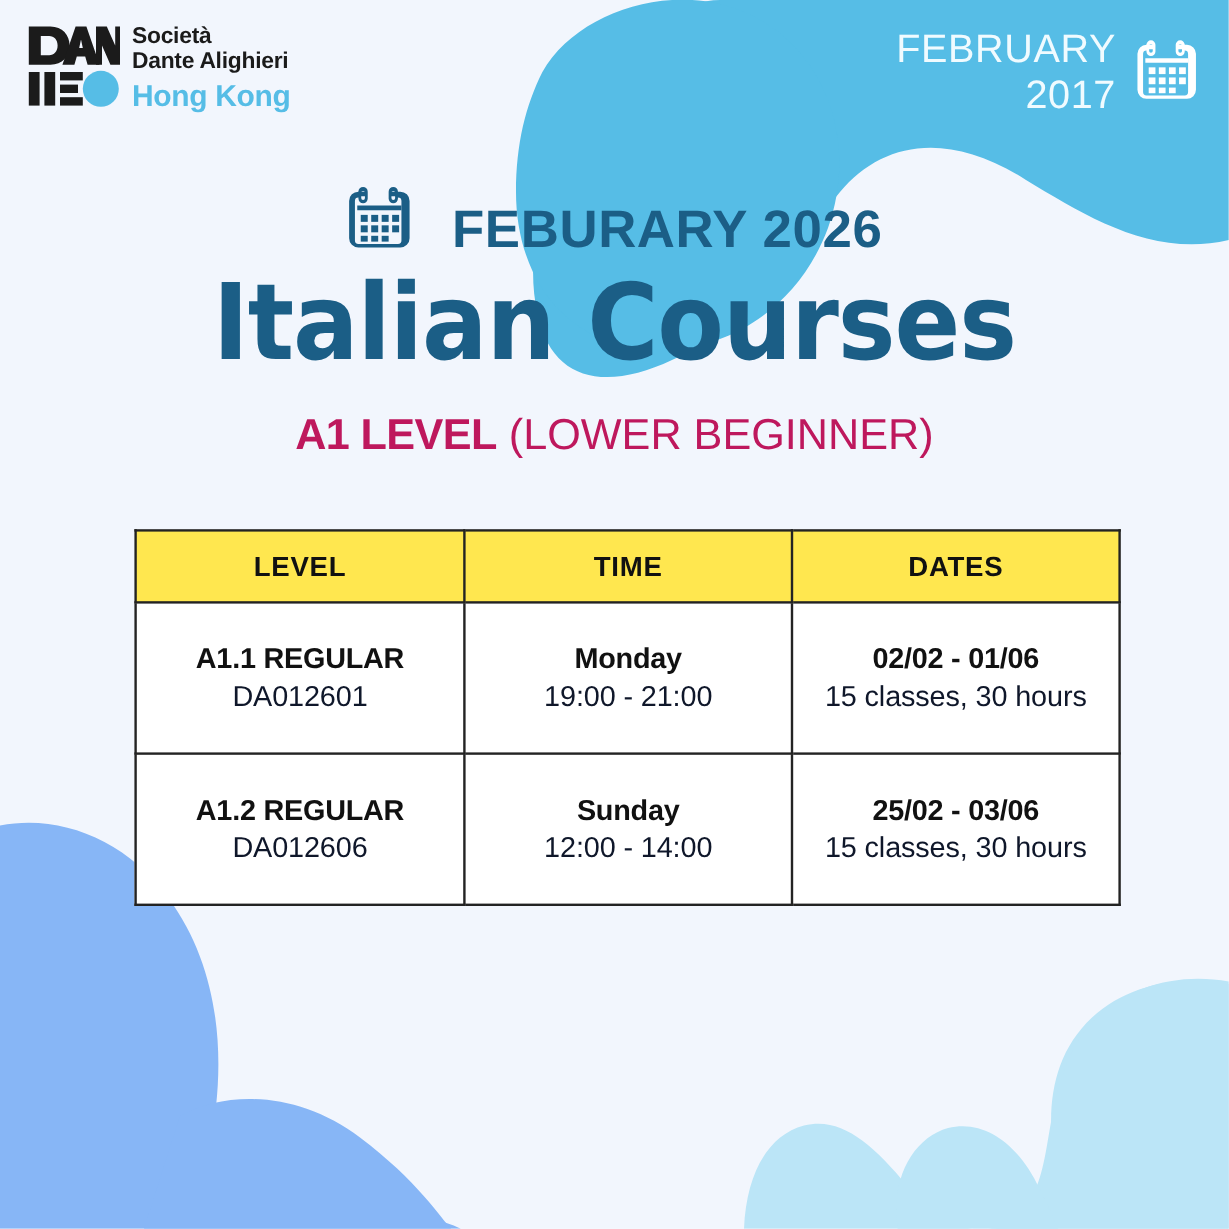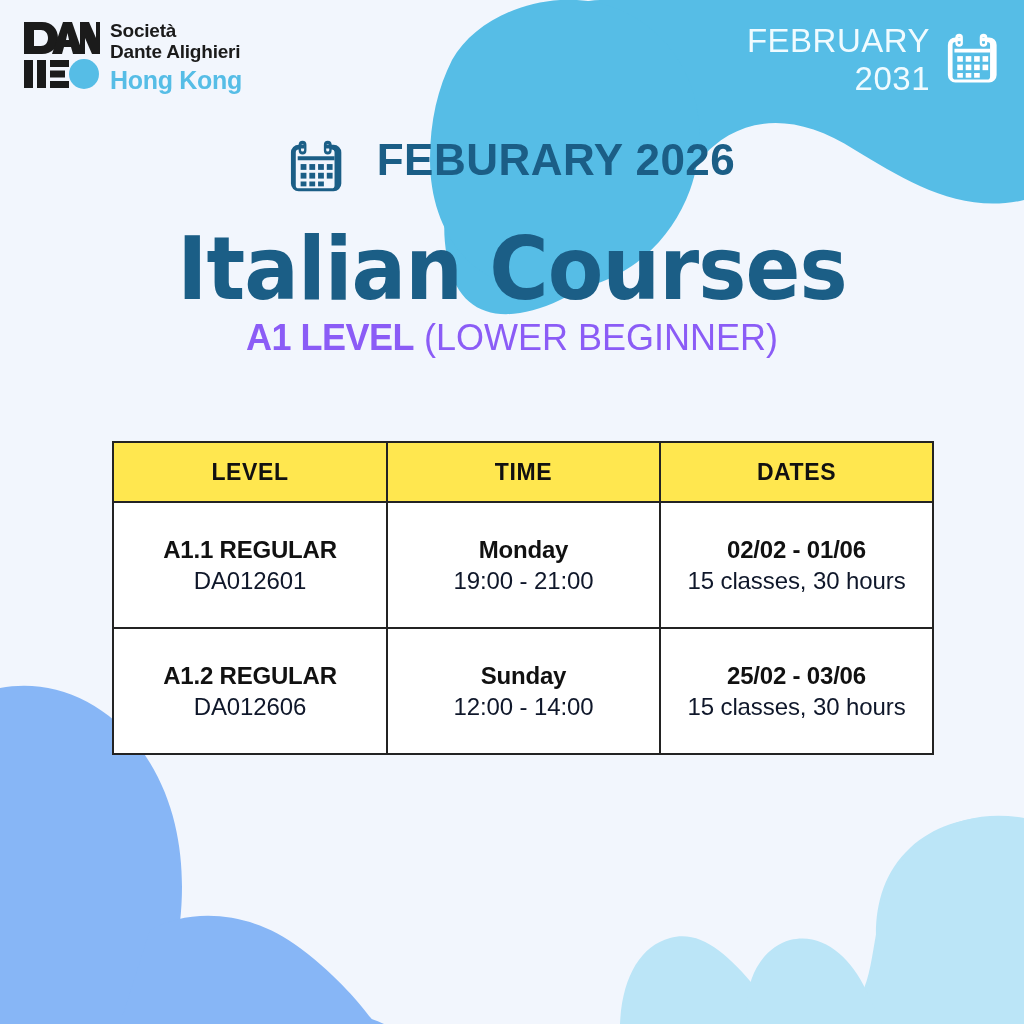--- a/index.html
+++ b/index.html
@@ -85,21 +85,21 @@
   #heading-block {
     position: absolute;
     left: 0;
     right: 0;
     top: 135px;
     z-index: 4;
     text-align: center;
   }
   #month-heading-row {
     display: flex;
-    align-items: flex-start;
+    align-items: flex-end;
     justify-content: center;
     gap: 26px;
     height: 82px;
   }
   #month-heading-text {
     font-size: 44px;
     font-weight: bold;
     color: #1b5e86;
     letter-spacing: 0.5px;
     white-space: nowrap;
@@ -108,23 +108,24 @@
     font-size: 88px;
     font-weight: bold;
     color: #1b5e86;
     letter-spacing: -1px;
     line-height: 96px;
     margin-top: 4px;
     font-family: "DejaVu Sans", sans-serif;
     transform: scaleX(0.92);
   }
   #level-line {
+    margin-top: 24px;
     font-size: 36px;
     line-height: 42px;
-    color: #8b5cf6;
+    color: #be185d;
     white-space: nowrap;
   }
   #level-line .lv-bold {
     font-weight: bold;
     letter-spacing: -0.5px;
   }
   #level-line .lv-reg {
     font-weight: normal;
     letter-spacing: 0px;
   }
@@ -238,21 +239,21 @@
     <div class="logo-wordmark">
       <div class="brand-line1">Società</div>
       <div class="brand-line2">Dante Alighieri</div>
       <div class="brand-city">Hong Kong</div>
     </div>
   </div>
 
   <div id="month-badge">
     <div id="month-badge-text">
       <div>FEBRUARY</div>
-      <div>2031</div>
+      <div>2017</div>
     </div>
     <div>
       <svg viewBox="0 0 64 64" width="60" height="60" aria-hidden="true">
         <path fill="#ffffff" d="M14 6 a4 4 0 0 1 4 4 v6 a4 4 0 0 1 -8 0 v-6 a4 4 0 0 1 4 -4 Z
                                  M14 9.5 a1.6 1.6 0 0 0 -1.6 1.6 v4.4 a1.6 1.6 0 0 0 3.2 0 v-4.4 A1.6 1.6 0 0 0 14 9.5 Z"></path>
         <path fill="#ffffff" d="M40 6 a4 4 0 0 1 4 4 v6 a4 4 0 0 1 -8 0 v-6 a4 4 0 0 1 4 -4 Z
                                  M40 9.5 a1.6 1.6 0 0 0 -1.6 1.6 v4.4 a1.6 1.6 0 0 0 3.2 0 v-4.4 A1.6 1.6 0 0 0 40 9.5 Z"></path>
         <path fill="#ffffff" d="M10 10 h6 v4 h-6 Z M38 10 h6 v4 h-6 Z"></path>
         <path fill="#ffffff" fill-rule="evenodd" d="M8 10 h4 v5 h-2 a3 3 0 0 0 -3 3 v34 a3 3 0 0 0 3 3 h34 a3 3 0 0 0 3 -3
                  v-34 a3 3 0 0 0 -3 -3 h-2 v-5 h4 a8 8 0 0 1 8 8 v32 a8 8 0 0 1 -8 8

